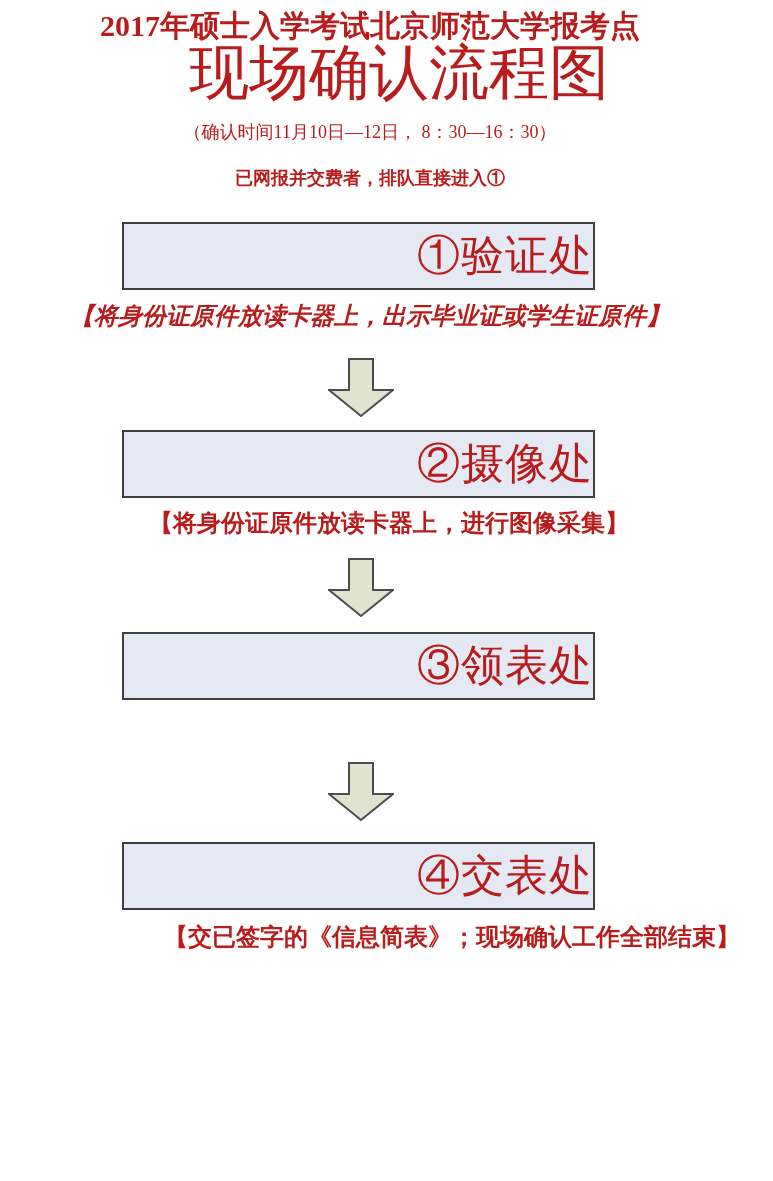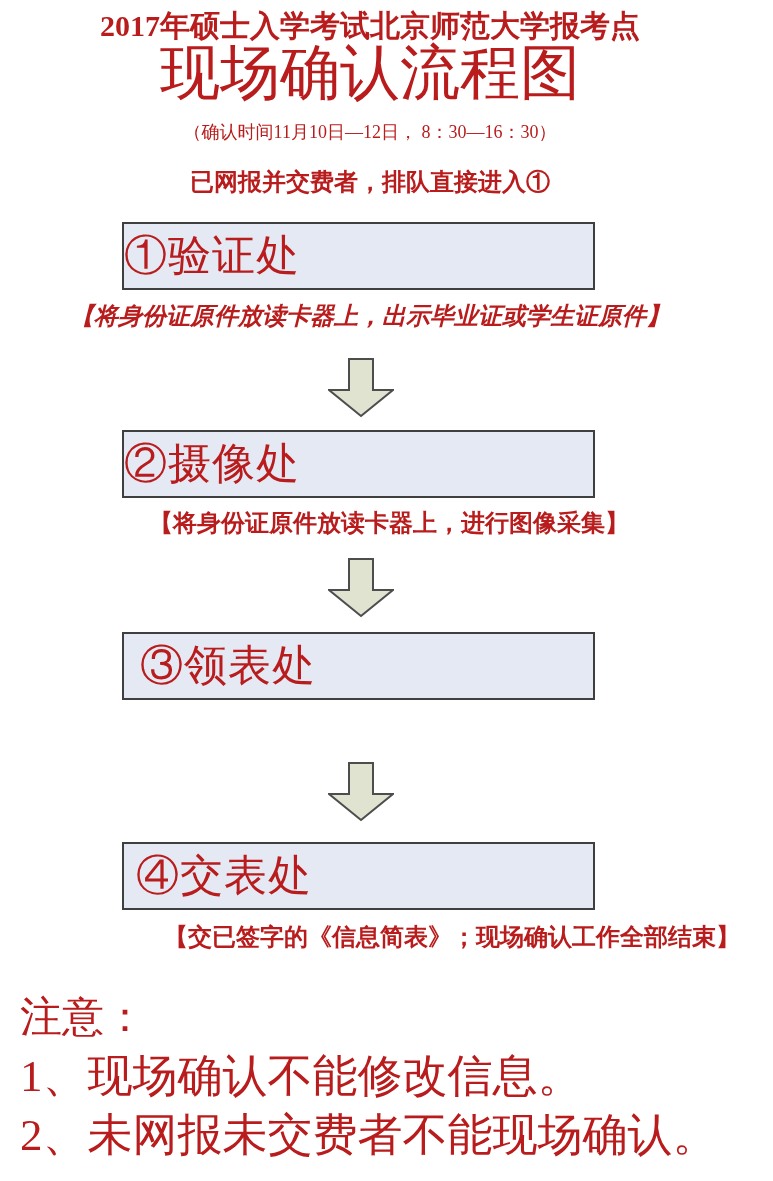--- a/index.html
+++ b/index.html
@@ -8,29 +8,29 @@
     width:773px;height:1181px;
     margin:0 auto;
     background:#ffffff;
     font-family:"Liberation Serif","DejaVu Serif",serif;
     color:#b91c1c;
     overflow:hidden;
   }
   .abs{position:absolute;}
   .centered-col{left:0;width:740px;text-align:center;}
   .title1{top:6px;font-size:30px;font-weight:bold;letter-spacing:0px;}
-  .title2{top:40px;font-size:60px;font-weight:400;line-height:66px;letter-spacing:0px;}
+  .title2{top:40px;font-size:60px;font-weight:400;line-height:66px;letter-spacing:0px;padding-left:29px;}
   .subtitle{top:120px;font-size:18px;font-weight:400;}
-  .intro{top:166px;font-size:24px;font-weight:bold;text-align:center;}
+  .intro{top:166px;font-size:18px;font-weight:bold;text-align:center;}
   .flow-box{
     left:122px;width:473px;height:68px;
     box-sizing:border-box;
     background:#e4e9f4;
     border:2px solid #3f3f3f;
-    display:flex;align-items:center;justify-content:flex-start;
+    display:flex;align-items:center;justify-content:flex-end;
     font-size:43px;font-weight:400;
     letter-spacing:1px;
   }
   .box1{top:222px;} .box2{top:430px;} .box3{top:632px;padding-left:16px;} .box4{top:842px;padding-left:12px;}
   .caption{left:0;width:740px;text-align:center;font-size:24px;font-weight:bold;line-height:34px;}
   .cap1{top:299px;font-style:italic;} .cap2{top:506px;padding-left:19px;} .cap3{top:710px;} .cap4{top:920px;text-align:right;}
   .arrow{left:328px;width:66px;height:60px;}
   .ar1{top:358px;} .ar2{top:558px;} .ar3{top:762px;}
   .notes{left:20px;top:988px;width:745px;font-size:45px;line-height:59px;font-weight:400;}
   .notes .nh{font-size:42px;}
@@ -75,19 +75,14 @@
     <svg width="66" height="60" viewBox="0 0 66 60">
       <path d="M21 1 H45 V32 H65 L33 58 L1 32 H21 Z" fill="#dfe3d0" stroke="#4d4d4d" stroke-width="2" stroke-linejoin="miter"></path>
     </svg>
   </div>
 
   <div class="abs flow-box box4">
     <span>④交表处</span>
   </div>
   <div class="abs caption cap4">【交已签字的《信息简表》；现场确认工作全部结束】</div>
 
-  <div class="abs notes">
-    <div class="nh">注意：</div>
-    <div>1、现场确认不能修改信息。</div>
-    <div>2、未网报未交费者不能现场确认。</div>
-  </div>
 
 </div>
 
 </body></html>

